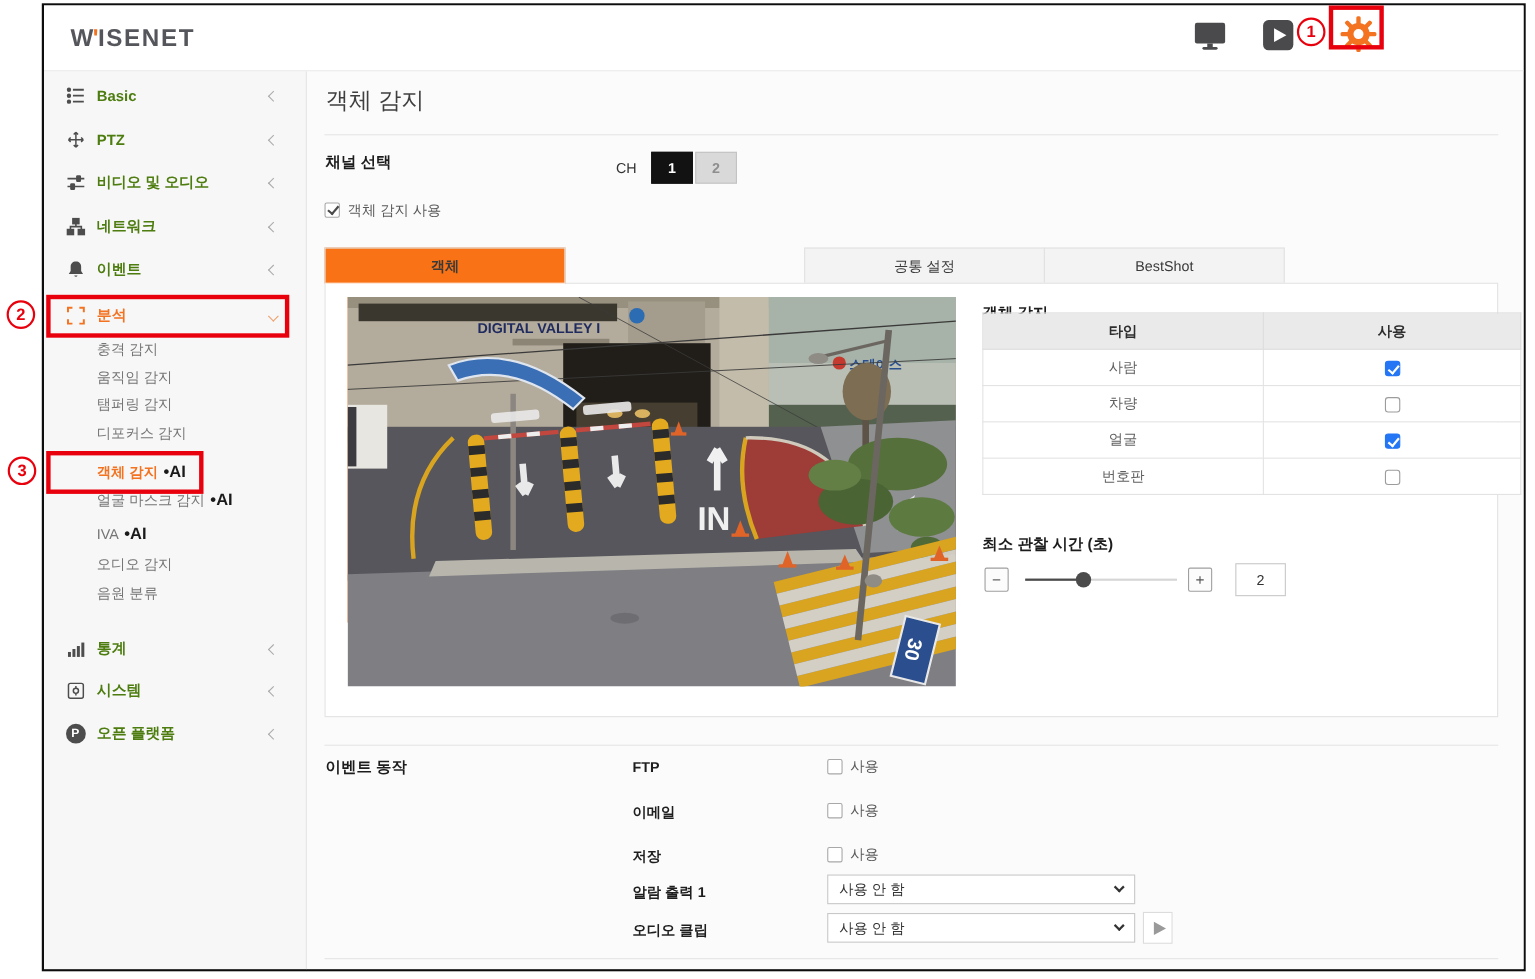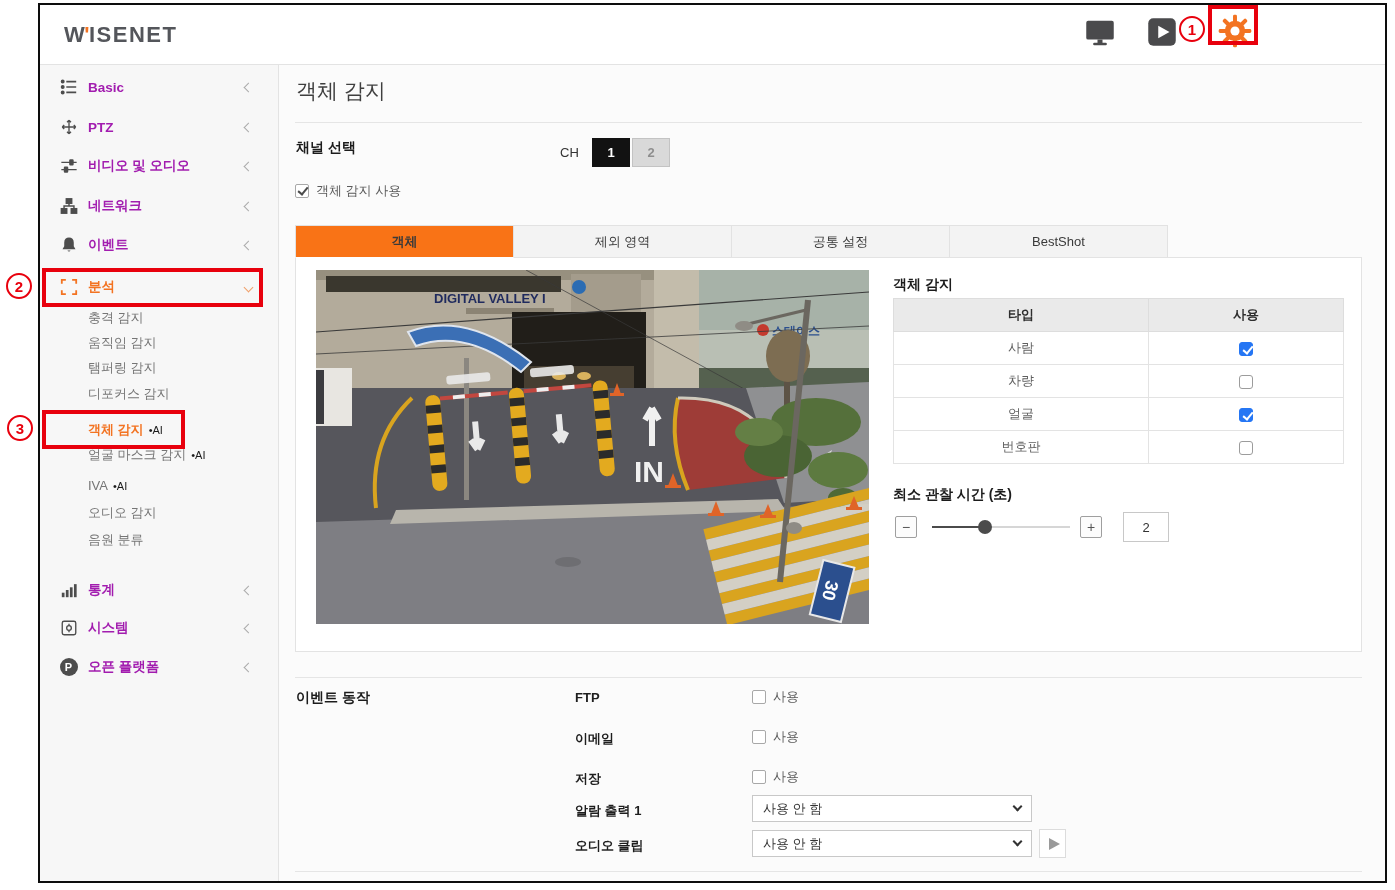--- a/index.html
+++ b/index.html
@@ -13,28 +13,28 @@
   .logo .tick{color:#f37321;font-weight:bold;margin:0 -2px;}
   .top-icon{position:absolute;top:12px;width:30px;height:30px;}
   .icon-monitor{left:1045px;}
   .icon-play{left:1107px;}
   .icon-gear{left:1178px;top:9px;width:34px;height:34px;}
 
   
   .sidebar{position:absolute;left:0;top:60px;bottom:0;width:239px;background:#f7f7f7;border-right:1px solid #e3e3e3;}
   .side-item{position:absolute;left:0;width:100%;height:28px;display:flex;align-items:center;cursor:pointer;}
   .side-item .ic{position:absolute;left:19px;width:19px;height:19px;display:flex;align-items:center;justify-content:center;}
-  .side-item .lbl{position:absolute;left:48px;font-size:13.5px;font-weight:bold;color:#a21caf;}
+  .side-item .lbl{position:absolute;left:48px;font-size:13.5px;font-weight:bold;color:#4d7c0f;}
   .side-item.active .lbl{color:#f37321;}
   .chev{position:absolute;right:26px;width:7px;height:7px;border-left:1.6px solid #ababab;border-bottom:1.6px solid #ababab;transform:rotate(45deg);}
   .chev.down{transform:rotate(-45deg);border-color:#f0a06a;}
   .sub-item{position:absolute;left:0;width:100%;height:24px;display:flex;align-items:center;cursor:pointer;padding-left:39px;}
   .sub-item .lbl{position:absolute;left:48px;font-size:13px;color:#757575;white-space:nowrap;}
   .sub-item.active .lbl{color:#f37321;font-weight:bold;}
-  .ai{font-size:11px;font-weight:normal;color:#1a1a1a;margin-left:5px;}
+  .ai{font-size:15px;font-weight:bold;color:#1a1a1a;margin-left:5px;}
   .p-badge{width:18px;height:18px;border-radius:50%;background:#4d4d4d;color:#fff;font-size:11px;font-weight:bold;display:flex;align-items:center;justify-content:center;}
 
   
   .main{position:absolute;left:239px;top:60px;right:0;bottom:0;background:#fbfbfb;}
   .page-title{position:absolute;left:17px;top:12px;font-size:21px;color:#3f3f3f;}
   .hr{position:absolute;left:16px;width:1067px;height:1px;background:#e5e5e5;}
   .sec-label{position:absolute;font-size:14px;font-weight:bold;color:#1c1c1c;}
   .ch-label{position:absolute;left:281px;top:80px;font-size:13px;color:#333;}
   .chbtn{position:absolute;top:73px;width:38px;height:29px;display:flex;align-items:center;justify-content:center;font-size:13px;font-weight:bold;cursor:pointer;}
   .chbtn.on{left:313px;background:#121212;color:#fff;border:1px solid #121212;}
@@ -45,21 +45,21 @@
 
   
   .tabs{position:absolute;left:16px;top:160px;width:1067px;height:33px;}
   .tab{position:absolute;top:0;width:219px;height:33px;display:flex;align-items:center;justify-content:center;font-size:13px;color:#3a3a3a;background:#f3f3f3;border:1px solid #e2e2e2;cursor:pointer;z-index:1;}
   .tab.active{background:#f97316;border-bottom:1px solid #fff;font-weight:bold;z-index:3;}
   .content-box{position:absolute;left:16px;top:192px;width:1067px;height:395px;background:#fff;border:1px solid #e3e3e3;z-index:2;}
   .camera{position:absolute;left:20px;top:12px;width:553px;height:296px;background:#f97316;}
 
   
   .det-head{left:597px;top:18px;position:absolute;font-size:14px;font-weight:bold;color:#1c1c1c;}
-  .det-table{position:absolute;left:597px;top:40px;width:451px;border-collapse:collapse;font-size:13px;padding-left:29px;}
+  .det-table{position:absolute;left:597px;top:26px;width:490px;border-collapse:collapse;font-size:13px;padding-left:29px;}
   .det-table th{background:#eaeaea;height:33px;font-size:13px;color:#2e2e2e;border:1px solid #ddd;font-weight:bold;}
   .det-table td{height:33px;text-align:center;color:#5f5f5f;border:1px solid #e3e3e3;background:#fff;}
   .det-table .c1{width:255px;}
   .bcbx{width:14px;height:14px;border-radius:3px;display:inline-block;position:relative;vertical-align:middle;}
   .bcbx.checked{background:#2576f4;border:1px solid #2576f4;}
   .bcbx.checked:after{content:"";position:absolute;left:4.5px;top:1.5px;width:4px;height:8px;border:solid #fff;border-width:0 2px 2px 0;transform:rotate(40deg);}
   .bcbx.unchecked{background:#fff;border:1.5px solid #9c9c9c;}
   .dur-label{position:absolute;left:597px;top:228px;font-size:14px;font-weight:bold;color:#1c1c1c;}
   .stepbtn{position:absolute;width:22px;height:22px;border:1px solid #9f9f9f;border-radius:2px;background:#fcfcfc;color:#555;font-size:14px;display:flex;align-items:center;justify-content:center;cursor:pointer;}
   .track{position:absolute;left:636px;top:268px;width:138px;height:2px;background:#d6d6d6;}
@@ -258,21 +258,20 @@
     <div class="chbtn on">1</div>
     <div class="chbtn off">2</div>
 
     <div class="enable-row">
       <span class="gcbx checked"></span>
       <span>객체 감지 사용</span>
     </div>
 
     <div class="tabs">
       <div class="tab active" style="left:0">객체</div>
-      <div class="tab" style="left:218px">제외 영역</div>
       <div class="tab" style="left:436px">공통 설정</div>
       <div class="tab" style="left:654px">BestShot</div>
     </div>
 
     <div class="content-box">
 
       <div class="camera">
         <svg viewBox="0 0 553 354" width="553" height="354">
 
           <rect x="0" y="0" width="553" height="132" fill="#b3ab9b"></rect>

